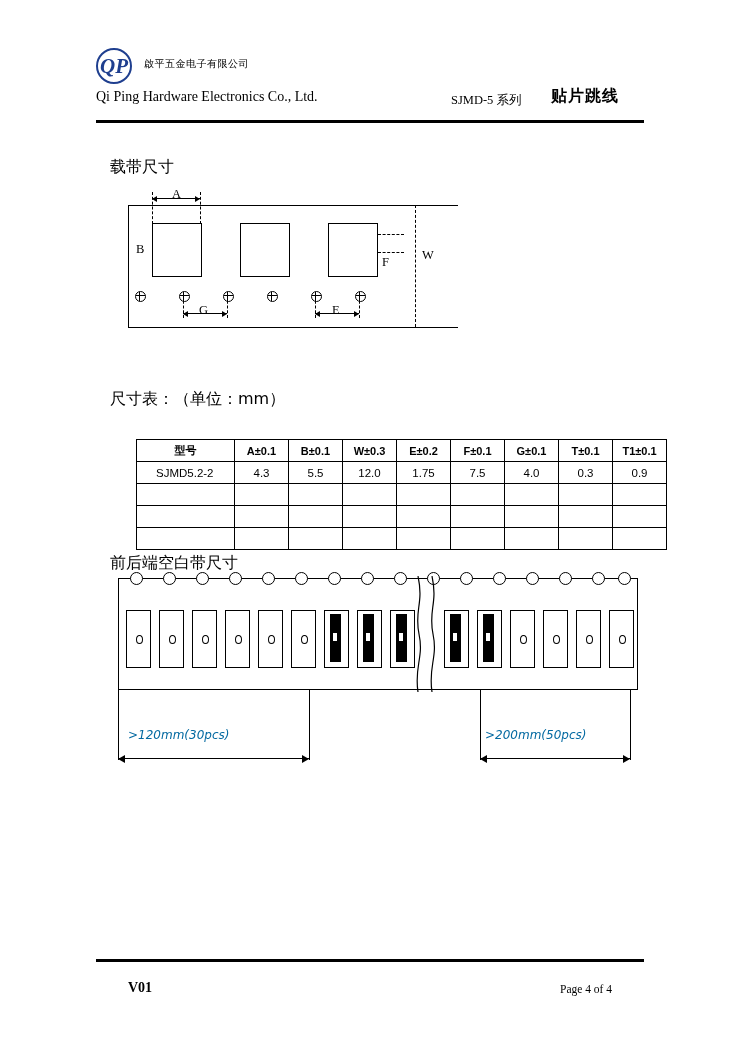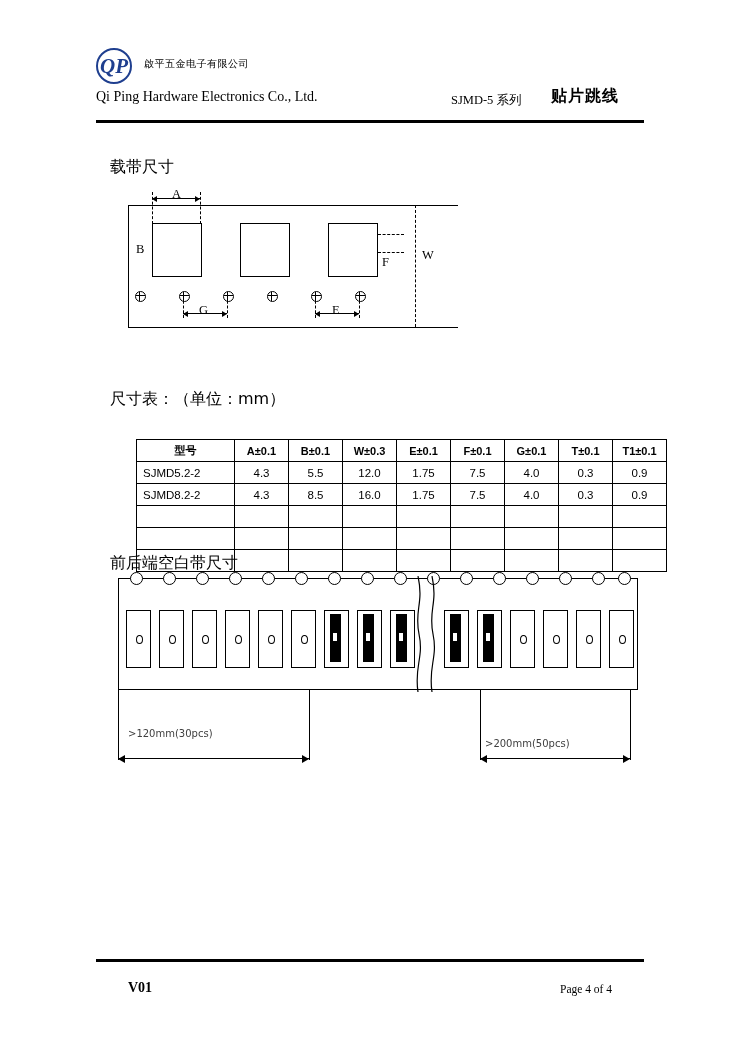--- a/index.html
+++ b/index.html
@@ -252,21 +252,21 @@
     vertical-align: middle;
     padding: 0 2px;
     font-weight: normal;
   }
   .dim-table thead th {
     font-weight: bold;
     font-size: 11px;
   }
   .dim-table .col-model { width: 93px; }
   .dim-table .col-v { width: 49px; }
-  .dim-table tbody td:first-child { text-align: left; padding-left: 6px; }
+  .dim-table tbody td:first-child { text-align: left; padding-left: 19px; }
 
   
   .diagram2 {
     position: absolute;
     left: 110px;
     top: 578px;
     width: 528px;
     height: 200px;
   }
   .tape-band {
@@ -352,23 +352,24 @@
   }
   .dimline::before { left: 0; border-right: 7px solid #000; }
   .dimline::after { right: 0; border-left: 7px solid #000; }
   .ext-v {
     position: absolute;
     border-left: 1px solid #000;
   }
   .dimtext {
     position: absolute;
     font-family: "DejaVu Sans", sans-serif;
-    font-size: 10px;
-    color: #404040;
+    font-size: 12px;
+    color: #0369a1;
     white-space: nowrap;
+    font-style: italic;
   }
 
   
   .footer-rule {
     position: absolute;
     left: 96px;
     top: 959px;
     width: 548px;
     height: 3px;
     border-top: 2.6px solid #000;
@@ -454,51 +455,40 @@
 
   <div class="sect-title" id="sect2">尺寸表：（单位：mm）</div>
 
   <table class="dim-table">
     <thead>
       <tr>
         <th class="col-model">型号</th>
         <th class="col-v">A±0.1</th>
         <th class="col-v">B±0.1</th>
         <th class="col-v">W±0.3</th>
-        <th class="col-v">E±0.1</th>
+        <th class="col-v">E±0.2</th>
         <th class="col-v">F±0.1</th>
         <th class="col-v">G±0.1</th>
         <th class="col-v">T±0.1</th>
         <th class="col-v">T1±0.1</th>
       </tr>
     </thead>
     <tbody>
       <tr>
         <td>SJMD5.2-2</td>
         <td>4.3</td>
         <td>5.5</td>
         <td>12.0</td>
         <td>1.75</td>
         <td>7.5</td>
         <td>4.0</td>
         <td>0.3</td>
         <td>0.9</td>
       </tr>
       <tr>
-        <td>SJMD8.2-2</td>
-        <td>4.3</td>
-        <td>8.5</td>
-        <td>16.0</td>
-        <td>1.75</td>
-        <td>7.5</td>
-        <td>4.0</td>
-        <td>0.3</td>
-        <td>0.9</td>
-      </tr>
-      <tr>
         <td></td>
         <td></td>
         <td></td>
         <td></td>
         <td></td>
         <td></td>
         <td></td>
         <td></td>
         <td></td>
       </tr>
@@ -606,20 +596,20 @@
       </div>
 
     <div class="ext-v" style="left:8px; top:112px; height:70px;"></div>
     <div class="ext-v" style="left:199px; top:112px; height:70px;"></div>
     <div class="dimline" style="left:8px; top:180px; width:191px;"></div>
     <div class="dimtext" style="left:18px; top:150px;">&gt;120mm(30pcs)</div>
 
     <div class="ext-v" style="left:370px; top:112px; height:70px;"></div>
     <div class="ext-v" style="left:520px; top:112px; height:70px;"></div>
     <div class="dimline" style="left:370px; top:180px; width:150px;"></div>
-    <div class="dimtext" style="left:375px; top:160px;">&gt;200mm(50pcs)</div>
+    <div class="dimtext" style="left:375px; top:150px;">&gt;200mm(50pcs)</div>
   </div>
 
   <div class="footer-rule"></div>
   <div class="footer-left">V01</div>
   <div class="footer-right">Page 4 of 4</div>
 
 </div>
 
 </body></html>

